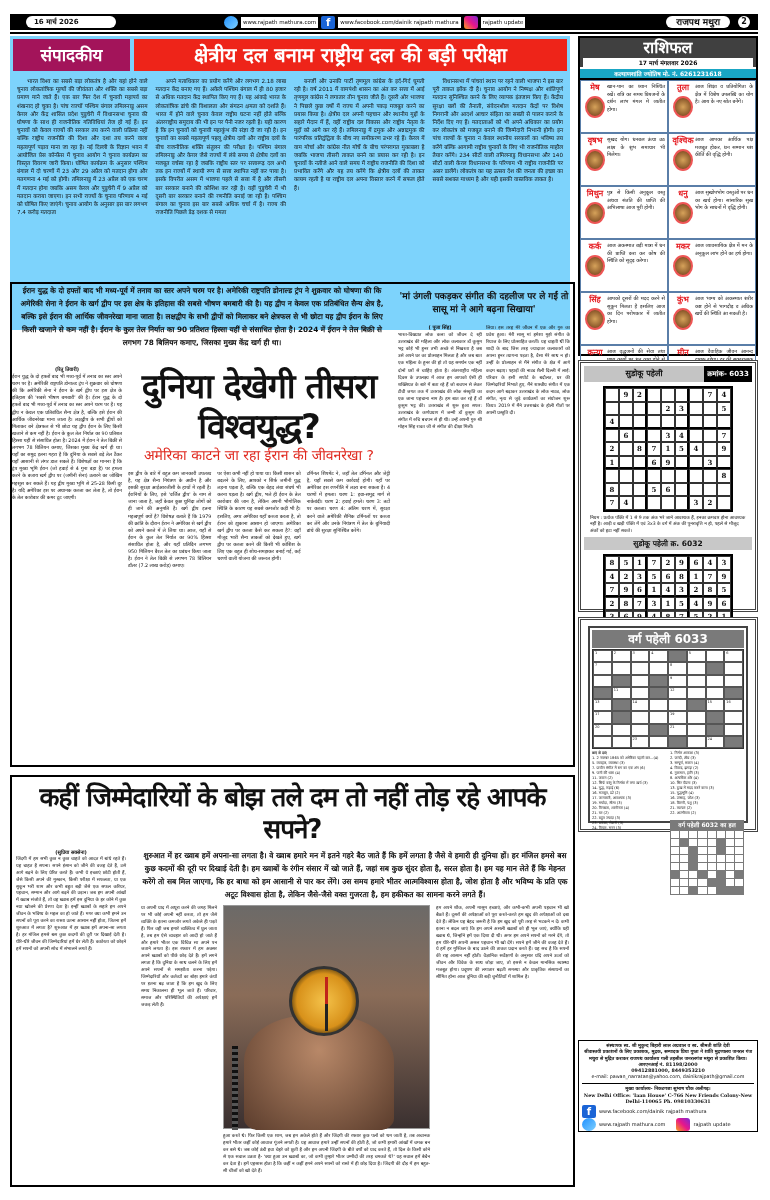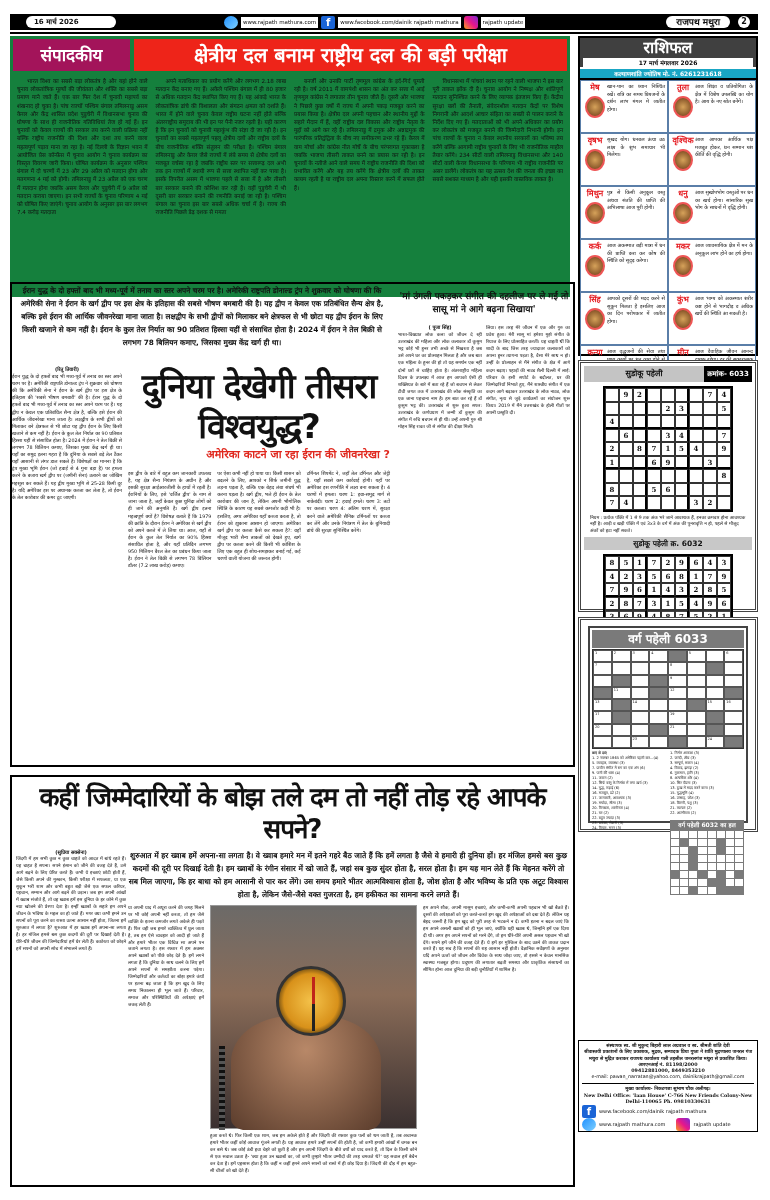--- a/index.html
+++ b/index.html
@@ -9,21 +9,21 @@
 .socials{display:flex;align-items:center;margin-left:108px;gap:3px}
 .ico{width:14px;height:13px;display:inline-block;border-radius:2px}
 .ie{background:linear-gradient(135deg,#1e90ff,#7fd0ff);border-radius:50%}
 .fb{background:#1a64d6;color:#fff;font-size:10px;font-weight:bold;text-align:center;line-height:13px}
 .ig{background:linear-gradient(45deg,#f9a01b,#e8168a,#7b2ad6);border-radius:3px}
 .soc-text{background:#fff;font-size:5.5px;padding:1px 2px;line-height:9px}
 .brand-pill{margin-left:auto;background:#fff;border-radius:7px;font-size:9px;font-weight:bold;padding:0 10px;height:12px;line-height:12px}
 .page-no{background:#fff;border-radius:50%;width:12px;height:12px;font-size:8px;font-weight:bold;text-align:center;line-height:12px;margin:0 8px 0 8px}
 .rule{position:absolute;left:10px;top:32px;width:748px;height:2px;background:#000}
 
-.edit{position:absolute;left:10px;top:36px;width:560px;height:261px;background:#15803d;padding:3px}
+.edit{position:absolute;left:10px;top:36px;width:560px;height:294px;background:#7dd3fc;padding:3px}
 .ed-head{display:flex;gap:4px;height:32px}
 .ed-tag{background:#a3145a;color:#fff;width:117px;font-size:17px;font-weight:bold;text-align:center;line-height:32px}
 .ed-title{flex:1;background:#ee2419;color:#fff;font-size:20px;font-weight:bold;text-align:center;line-height:32px}
 .ed-body{display:flex;gap:8px;padding:6px 4px 0;font-size:5.6px;line-height:8.2px;text-align:justify;color:#101010}
 .ed-body p{flex:1;text-indent:10px}
 
 .rashi{position:absolute;left:578px;top:36px;width:180px;height:320px;border:2px solid #000;background:#fff}
 .rashi-head{background:#404040;color:#fff;text-align:center;padding-top:1px}
 .rashi-title{font-size:16px;font-weight:bold;line-height:18px}
 .rashi-date{background:#fff;color:#000;font-size:6px;font-weight:bold;margin:1px 3px 2px;line-height:9px}
@@ -63,32 +63,32 @@
 .imp-line{border-top:1px solid #000;margin:2px 0}
 .imp-row{display:flex;align-items:center;gap:3px;font-weight:normal;font-size:5px;text-align:left}
 
 .war{position:absolute;left:10px;top:282px;width:565px;height:485px;border:2px solid #000;}
 .war-lead{font-size:7.3px;line-height:13px;text-align:center;padding:0 6px;font-weight:600;height:68px}
 .war-cols{display:flex;gap:6px;margin-top:14px}
 .war-left{width:110px;font-size:4.8px;line-height:7.1px;text-align:justify}
 .byline{text-align:center;font-weight:bold;font-size:5px}
 .war-main{flex:1}
 .war-title{font-size:34px;font-weight:bold;letter-spacing:-1px;line-height:40px;text-align:center}
-.war-sub{color:#e0281e;font-size:11px;font-weight:bold;text-align:right;line-height:18px}
+.war-sub{color:#e0281e;font-size:14px;font-weight:normal;text-align:center;line-height:18px}
 .war-body{display:flex;gap:6px;margin-top:6px;font-size:4.8px;line-height:7.1px;text-align:justify}
 .war-body p{flex:1}
 
 .music{position:absolute;left:398px;top:290px;width:172px;height:475px}
 .music-title{font-size:9px;font-weight:bold;line-height:13px;text-align:center}
 .music-cols{display:flex;gap:4px;margin-top:8px;font-size:4.6px;line-height:7.1px;text-align:justify}
 .music-cols p{flex:1}
 
 .dream{position:absolute;left:10px;top:775px;width:565px;height:412px;border:2px solid #000;padding:4px}
 .dream-title{font-size:26px;font-weight:bold;text-align:center;line-height:32px;letter-spacing:-1px}
-.dream-wrap{display:flex;gap:2px;margin-top:4px}
+.dream-wrap{display:flex;gap:15px;margin-top:4px}
 .dream-left{width:110px;font-size:4.6px;line-height:6.9px;text-align:justify}
 .dream-right{flex:1}
 .dream-lead{font-size:7.5px;line-height:13px;text-align:center;font-weight:600}
 .dream-cols{display:flex;gap:6px;margin-top:4px;font-size:4.6px;line-height:6.9px;text-align:justify}
 .photo{width:207px;height:224px;background:linear-gradient(180deg,#6c6a68 0%,#8a6c58 40%,#3a3030 100%);position:relative;border:1px solid #999}
 .compass{position:absolute;left:65px;top:60px;width:70px;height:70px;border-radius:50%;background:radial-gradient(circle,#f4c24a 0%,#d8911a 60%,#6a4a14 75%,#222 80%);border:3px solid #333}
 .needle{position:absolute;left:33px;top:8px;width:3px;height:54px;background:linear-gradient(#c0241a 50%,#222 50%)}
 .hand{position:absolute;left:20px;top:110px;width:150px;height:114px;background:radial-gradient(ellipse at 50% 30%,#b88868,#5a3c2c);border-radius:40% 40% 10% 10%}
 .chain{position:absolute;left:8px;top:140px;width:6px;height:84px;background:repeating-linear-gradient(#111 0 3px,#555 3px 6px)}
 </style>

